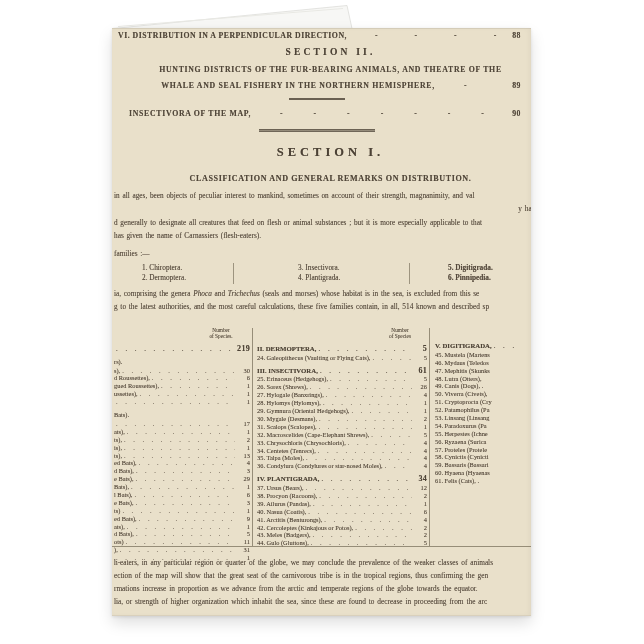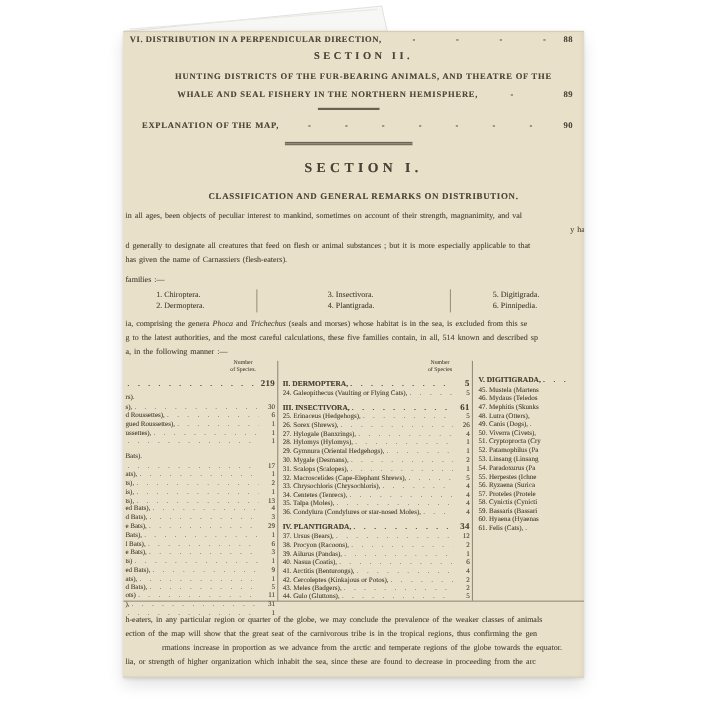--- a/index.html
+++ b/index.html
@@ -64,21 +64,21 @@
 
     <div class="abs ctr sec2" style="top:19px;">SECTION II.</div>
 
     <div class="abs ctr tocline" style="top:37px;letter-spacing:.7px;">HUNTING DISTRICTS OF THE FUR-BEARING ANIMALS, AND THEATRE OF THE</div>
     <div class="abs tocline" style="top:53px;left:10px;width:352px;text-align:center;letter-spacing:.7px;">WHALE AND SEAL FISHERY IN THE NORTHERN HEMISPHERE,</div>
     <div class="abs tocline" style="top:53px;left:352px;">-</div>
     <div class="abs tocline pg" style="top:53px;left:383px;">89</div>
 
     <div class="abs rule1" style="top:70px;left:177px;width:56px;"></div>
 
-    <div class="abs tocline" style="top:81px;left:17px;letter-spacing:.7px;">EXPLANATION OF THE MAP,</div>
+    <div class="abs tocline" style="top:81px;left:17px;letter-spacing:.7px;">INSECTIVORA OF THE MAP,</div>
     <div class="abs tocline dash7" style="top:81px;left:168px;width:214px;">- - - - - - -</div>
     <div class="abs tocline pg" style="top:81px;left:383px;">90</div>
 
     <div class="abs rule2" style="top:101px;left:147px;width:116px;"></div>
 
     <div class="abs ctr sec1" style="top:117px;">SECTION I.</div>
     <div class="abs ctr subtitle" style="top:146px;">CLASSIFICATION AND GENERAL REMARKS ON DISTRIBUTION.</div>
 
     <div class="abs pline" style="top:163px;">in all ages, been  objects  of  peculiar interest to mankind, sometimes on account  of  their strength,  magnanimity,  and val</div>
     <div class="abs pline" style="top:176px;text-align:right;">y habits.</div>
@@ -89,30 +89,29 @@
     <div class="abs famcol" style="top:235px;left:30px;">
       <div>1. Chiroptera.</div>
       <div>2. Dermoptera.</div>
     </div>
     <div class="abs famsep" style="top:235px;left:121px;"></div>
     <div class="abs famcol" style="top:235px;left:186px;">
       <div>3. Insectivora.</div>
       <div>4. Plantigrada.</div>
     </div>
     <div class="abs famsep" style="top:235px;left:297px;"></div>
-    <div class="abs famcol" style="top:235px;left:336px;">
+    <div class="abs famcol" style="top:235px;left:336px;font-weight:bold;">
       <div>5. Digitigrada.</div>
       <div>6. Pinnipedia.</div>
     </div>
 
     <div class="abs pline" style="top:261px;">
       <span>ia, comprising  the  genera </span><i>Phoca</i><span> and </span><i>Trichechus</i><span> (seals and morses)  whose  habitat  is  in  the sea,  is  excluded from this se</span>
     </div>
     <div class="abs pline" style="top:274px;">g to the latest authorities, and the most careful calculations, these five families contain,  in all, 514 known and described sp</div>
-    <div class="abs pline" style="top:287px;">a, in the following manner :—</div>
 
     <div class="abs vline" style="top:300px;left:140px;height:218px;"></div>
     <div class="abs vline" style="top:300px;left:317px;height:218px;"></div>
     <div class="abs hline" style="top:518px;left:0;width:419px;"></div>
 
     <div class="tcol" style="top:300px;left:2px;width:136px;">
       <div class="numhdr">Number
 of Species.</div>
       <div>
 
@@ -468,17 +467,17 @@
           <div class="trow">
             <span class="lb">61. Felis (Cats),   .</span>
             <span class="ld"></span>
             <span class="vl"></span>
           </div>
         </div>
     </div>
 
     <div class="abs bline" style="top:530px;">h-eaters, in any particular region or quarter of the globe, we may conclude the  prevalence  of  the  weaker  classes  of animals</div>
     <div class="abs bline" style="top:543px;">ection  of  the  map  will show that the great seat of the carnivorous tribe is in the tropical regions,  thus  confirming  the gen</div>
-    <div class="abs bline" style="top:556px;text-align:center;">rmations increase in proportion as we advance from the arctic and temperate regions  of  the  globe  towards  the  equator.</div>
+    <div class="abs bline" style="top:556px;">rmations increase in proportion as we advance from the arctic and temperate regions  of  the  globe  towards  the  equator.</div>
     <div class="abs bline" style="top:569px;">lia, or strength of higher organization which inhabit the sea, since these are found to decrease  in  proceeding  from  the  arc</div>
 
   </div>
 </div>
 
 </body></html>

